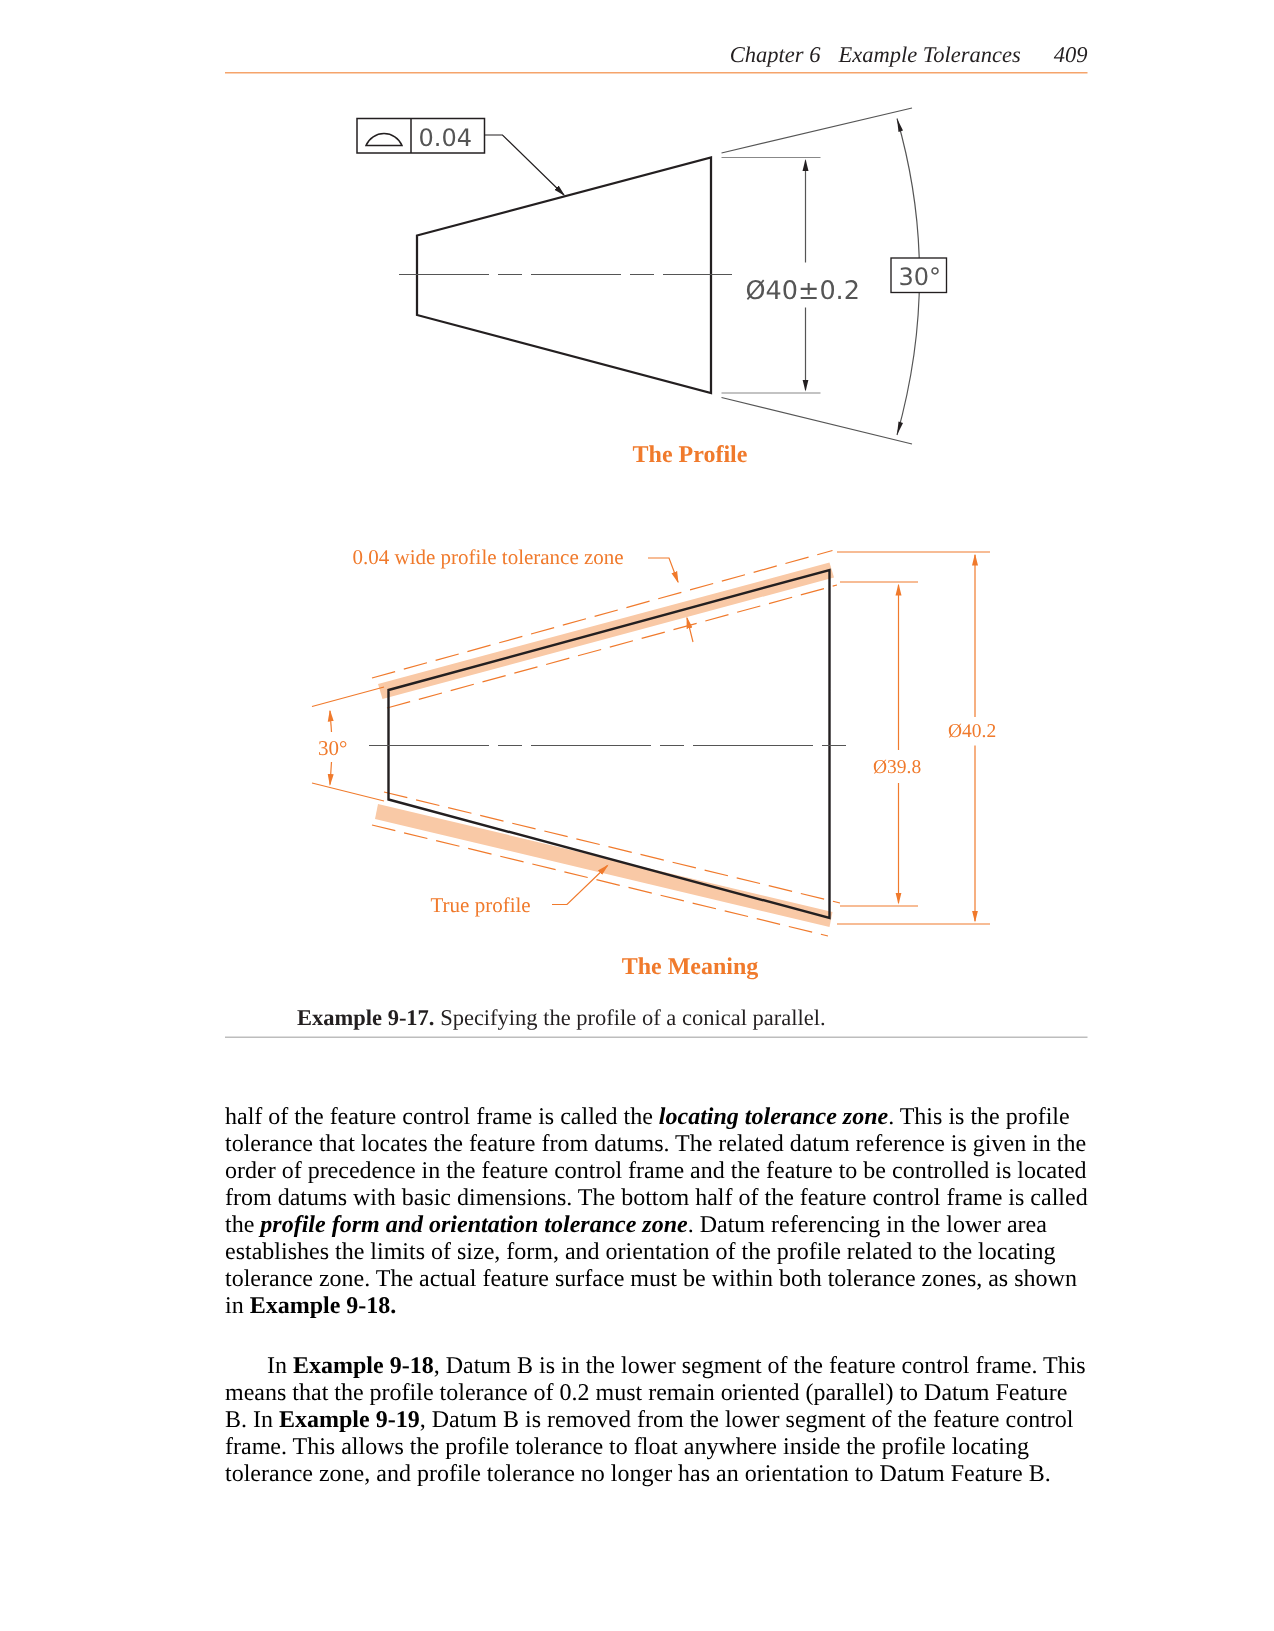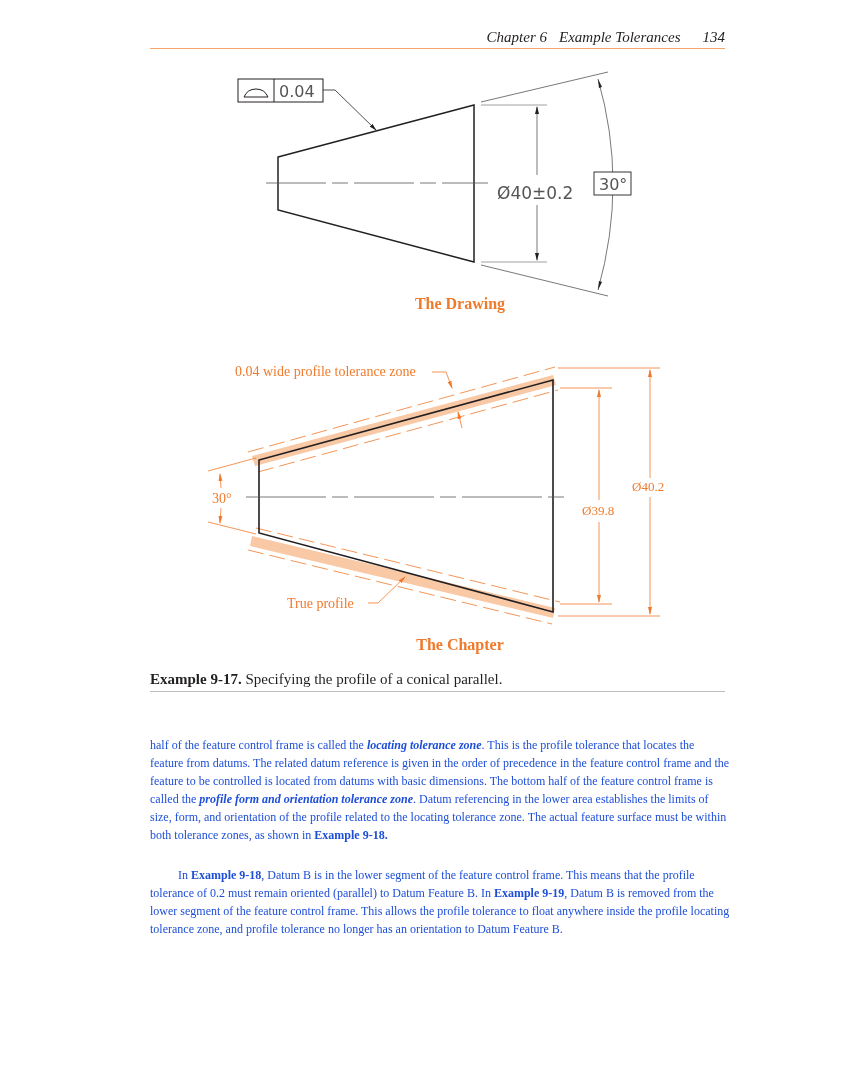--- a/index.html
+++ b/index.html
@@ -7,35 +7,35 @@
          font-family: "Liberation Serif", "DejaVu Serif", serif; color: #231f20; }
   .running-head { position: absolute; left: 150px; width: 575px; top: 29px; height: 20px;
                   text-align: right; font-style: italic; font-size: 15px; color: #231f20; }
   .running-head .sep { display: inline-block; width: 12px; }
   .running-head .pg { display: inline-block; margin-left: 22px; font-style: italic; }
   .head-rule { position: absolute; left: 150px; top: 48px; width: 575px; height: 1px; background: #f5a46b; }
   svg.fig { position: absolute; left: 0; top: 0; }
   .fig-title { position: absolute; left: 150px; width: 620px; text-align: center;
                font-weight: bold; font-size: 16px; color: #f07a2c; }
   .caption { position: absolute; left: 150px; top: 671px; font-size: 15px; color: #231f20; }
-  .caption b { font-weight: bold; }
+  .caption b { font-weight: bold; margin-left: 48px; }
   .caption-rule { position: absolute; left: 150px; top: 691px; width: 575px; height: 1px; background: #bdbdbd; }
-  .body-text { position: absolute; left: 150px; width: 580px; font-size: 12px; line-height: 18px; color: #1d4ed8; }
+  .body-text { position: absolute; left: 150px; width: 580px; font-size: 16px; line-height: 18px; color: #000000; }
   .body-text p { margin: 0; }
   .body-text .indent { text-indent: 28px; margin-top: 22px; }
   .bi { font-style: italic; font-weight: bold; }
   .b { font-weight: bold; }
   .dwg-text { font-family: "DejaVu Sans", sans-serif; }
   .label-or { font-family: "Liberation Serif", serif; fill: #f07a2c; }
 </style>
 </head>
 <body>
 
 <div class="running-head">
-  <span>Chapter 6</span><span class="sep"></span><span>Example Tolerances</span><span class="pg">134</span>
+  <span>Chapter 6</span><span class="sep"></span><span>Example Tolerances</span><span class="pg">409</span>
 </div>
 <div class="head-rule"></div>
 
 <svg class="fig" width="849" height="700" viewBox="0 0 849 700">
   <defs>
     <marker id="arrK" markerWidth="8" markerHeight="8" refX="7" refY="4" orient="auto" markerUnits="userSpaceOnUse">
       <path d="M0,2 L8,4 L0,6 Z" fill="#231f20"></path>
     </marker>
     <marker id="arrO" markerWidth="8" markerHeight="8" refX="7" refY="4" orient="auto" markerUnits="userSpaceOnUse">
       <path d="M0,2 L8,4 L0,6 Z" fill="#f07a2c"></path>
@@ -100,22 +100,22 @@
   <line x1="599" y1="522" x2="599" y2="602" stroke="#f07a2c" stroke-width="0.8" marker-end="url(#arrO)"></line>
   <text class="label-or" x="582" y="515" font-size="13">Ø39.8</text>
 
   <line x1="558" y1="368" x2="660" y2="368" stroke="#f07a2c" stroke-width="0.8"></line>
   <line x1="558" y1="616" x2="660" y2="616" stroke="#f07a2c" stroke-width="0.8"></line>
   <line x1="650" y1="478" x2="650" y2="370" stroke="#f07a2c" stroke-width="0.8" marker-end="url(#arrO)"></line>
   <line x1="650" y1="497" x2="650" y2="614" stroke="#f07a2c" stroke-width="0.8" marker-end="url(#arrO)"></line>
   <text class="label-or" x="632" y="491" font-size="13">Ø40.2</text>
 </svg>
 
-<div class="fig-title" style="top:295px;">The Drawing</div>
-<div class="fig-title" style="top:636px;">The Chapter</div>
+<div class="fig-title" style="top:295px;">The Profile</div>
+<div class="fig-title" style="top:636px;">The Meaning</div>
 
 <div class="caption">
   <b>Example 9-17.</b><span> Specifying the profile of a conical parallel.</span>
 </div>
 <div class="caption-rule"></div>
 
 <div class="body-text" style="top:736px;">
   <p><span>half of the feature control frame is called the </span><span class="bi">locating tolerance zone</span><span>. This is the profile tolerance that locates the feature from datums. The related datum reference is given in the order of precedence in the feature control frame and the feature to be controlled is located from datums with basic dimensions. The bottom half of the feature control frame is called the </span><span class="bi">profile form and orientation tolerance zone</span><span>. Datum referencing in the lower area establishes the limits of size, form, and orientation of the profile related to the locating tolerance zone. The actual feature surface must be within both tolerance zones, as shown in </span><span class="b">Example 9-18.</span></p>
   <p class="indent"><span>In </span><span class="b">Example 9-18</span><span>, Datum B is in the lower segment of the feature control frame. This means that the profile tolerance of 0.2 must remain oriented (parallel) to Datum Feature B. In </span><span class="b">Example 9-19</span><span>, Datum B is removed from the lower segment of the feature control frame. This allows the profile tolerance to float anywhere inside the profile locating tolerance zone, and profile tolerance no longer has an orientation to Datum Feature B.</span></p>
 </div>

